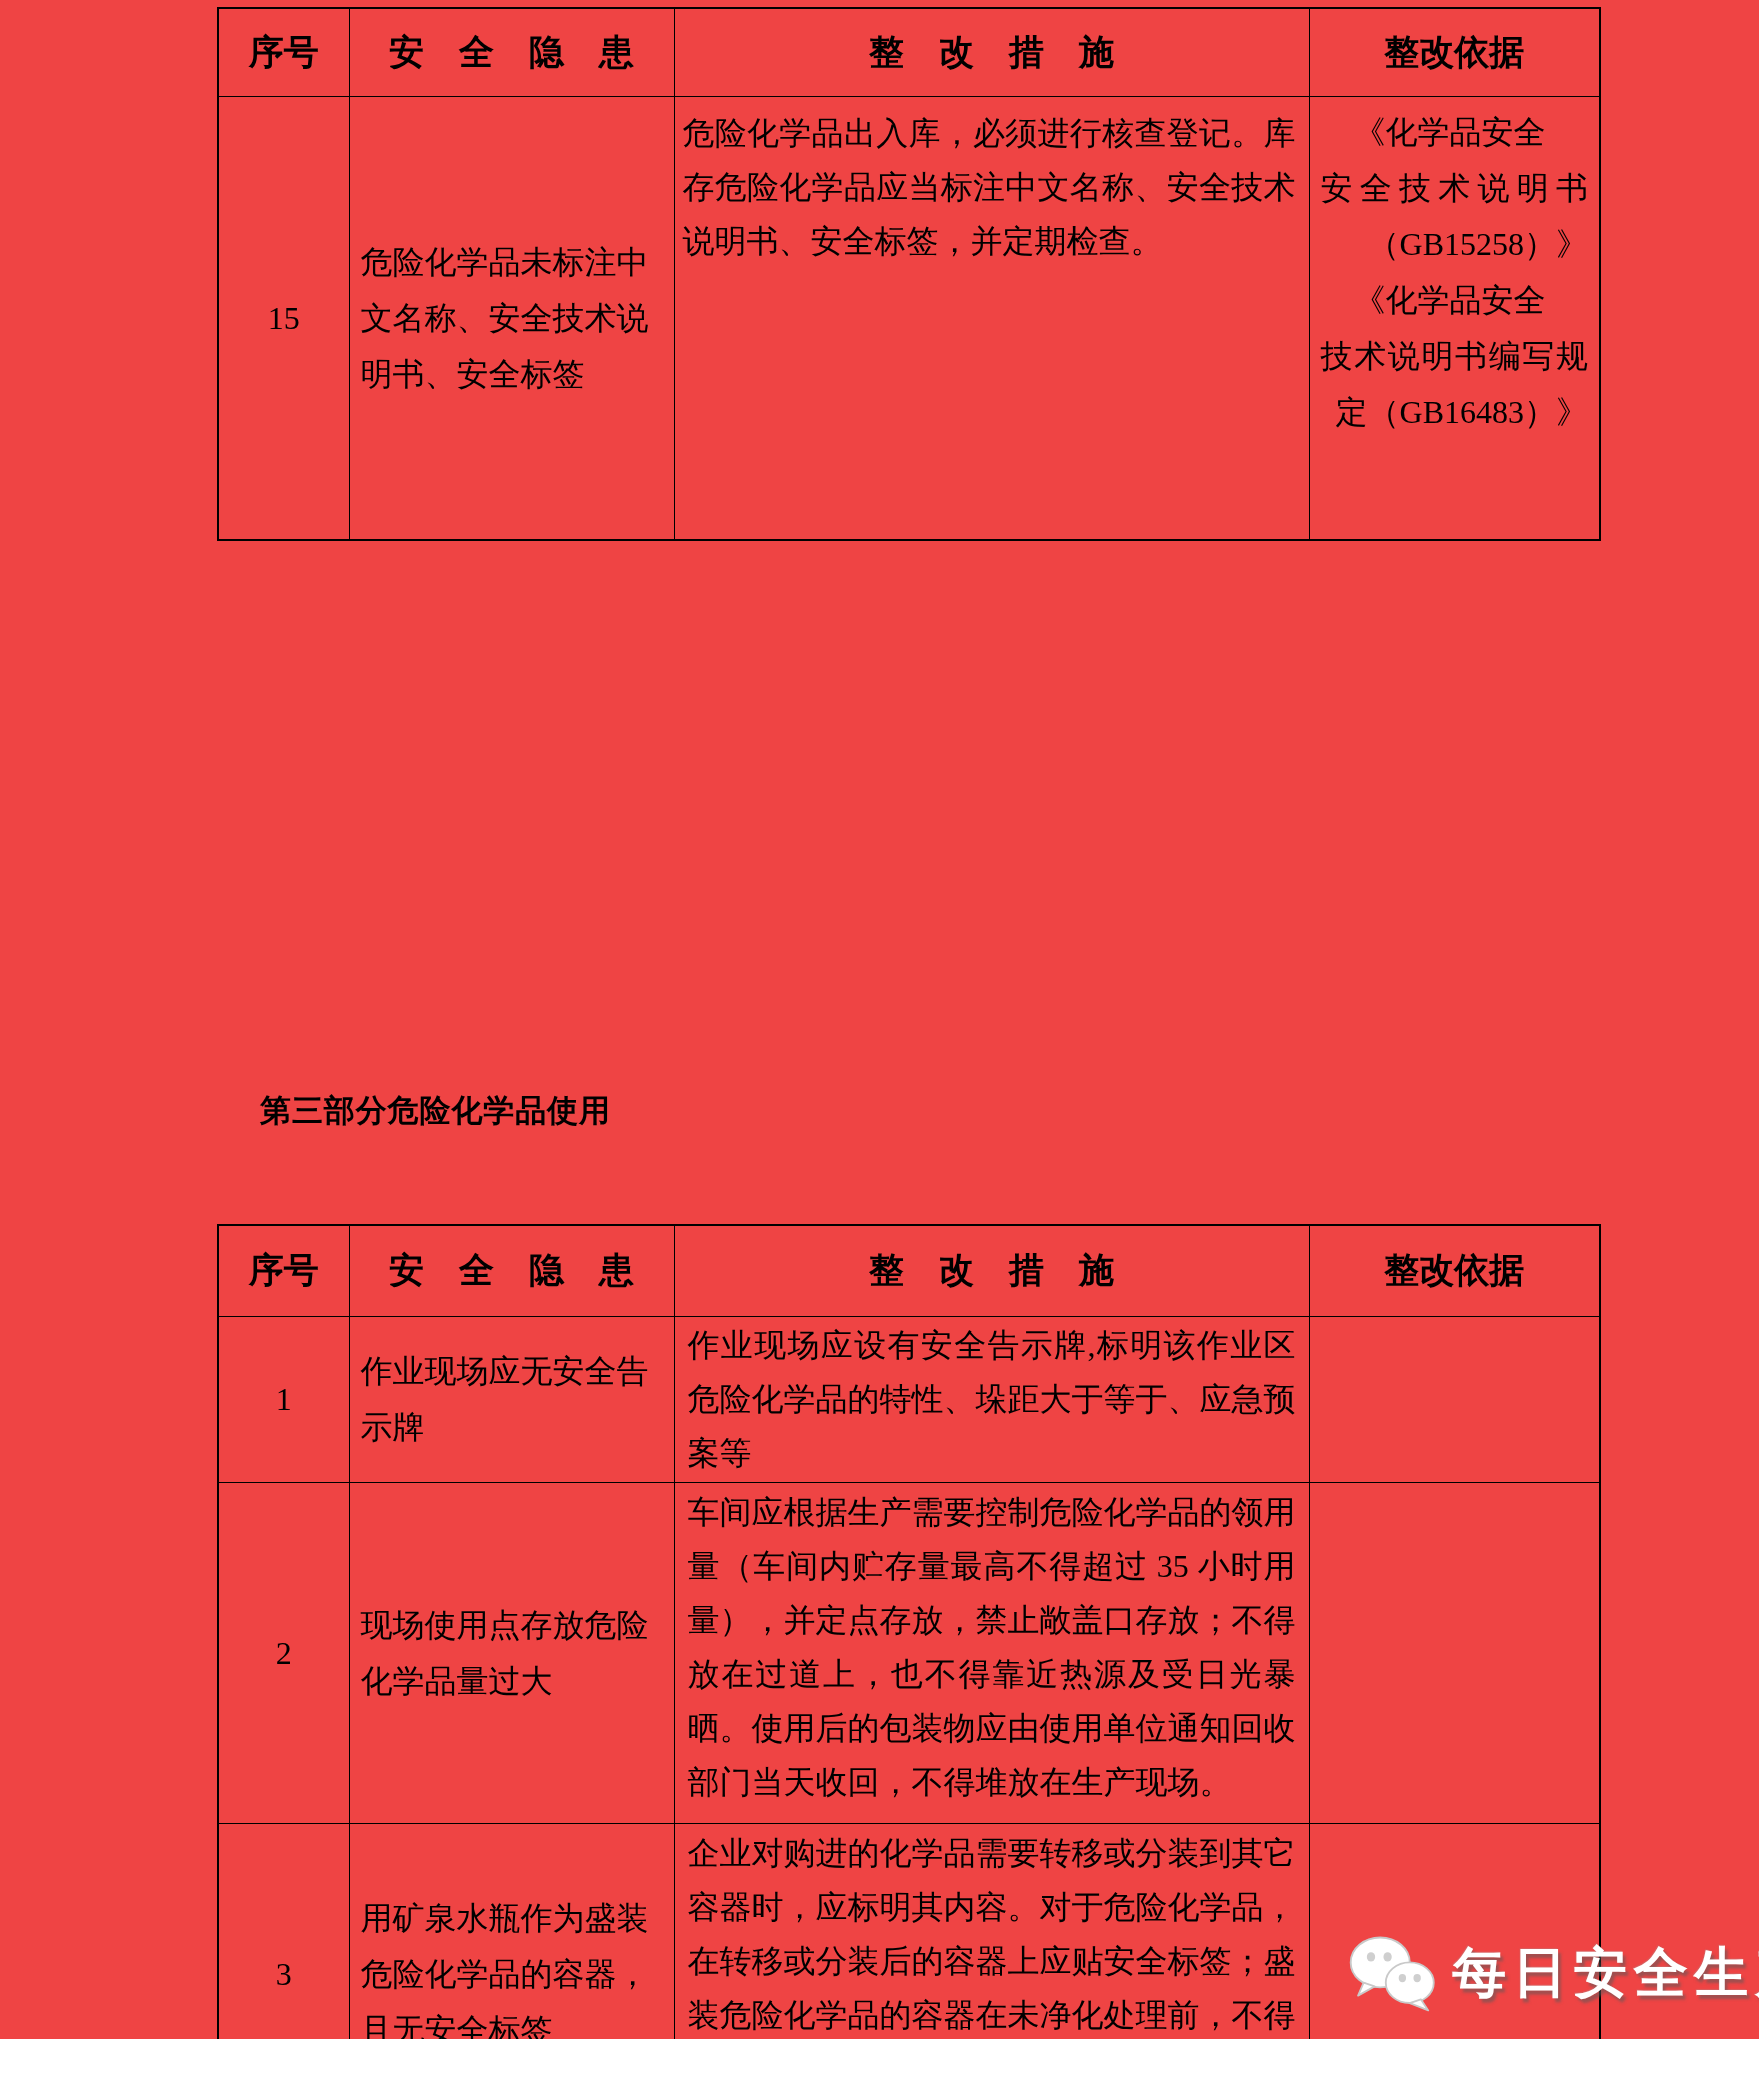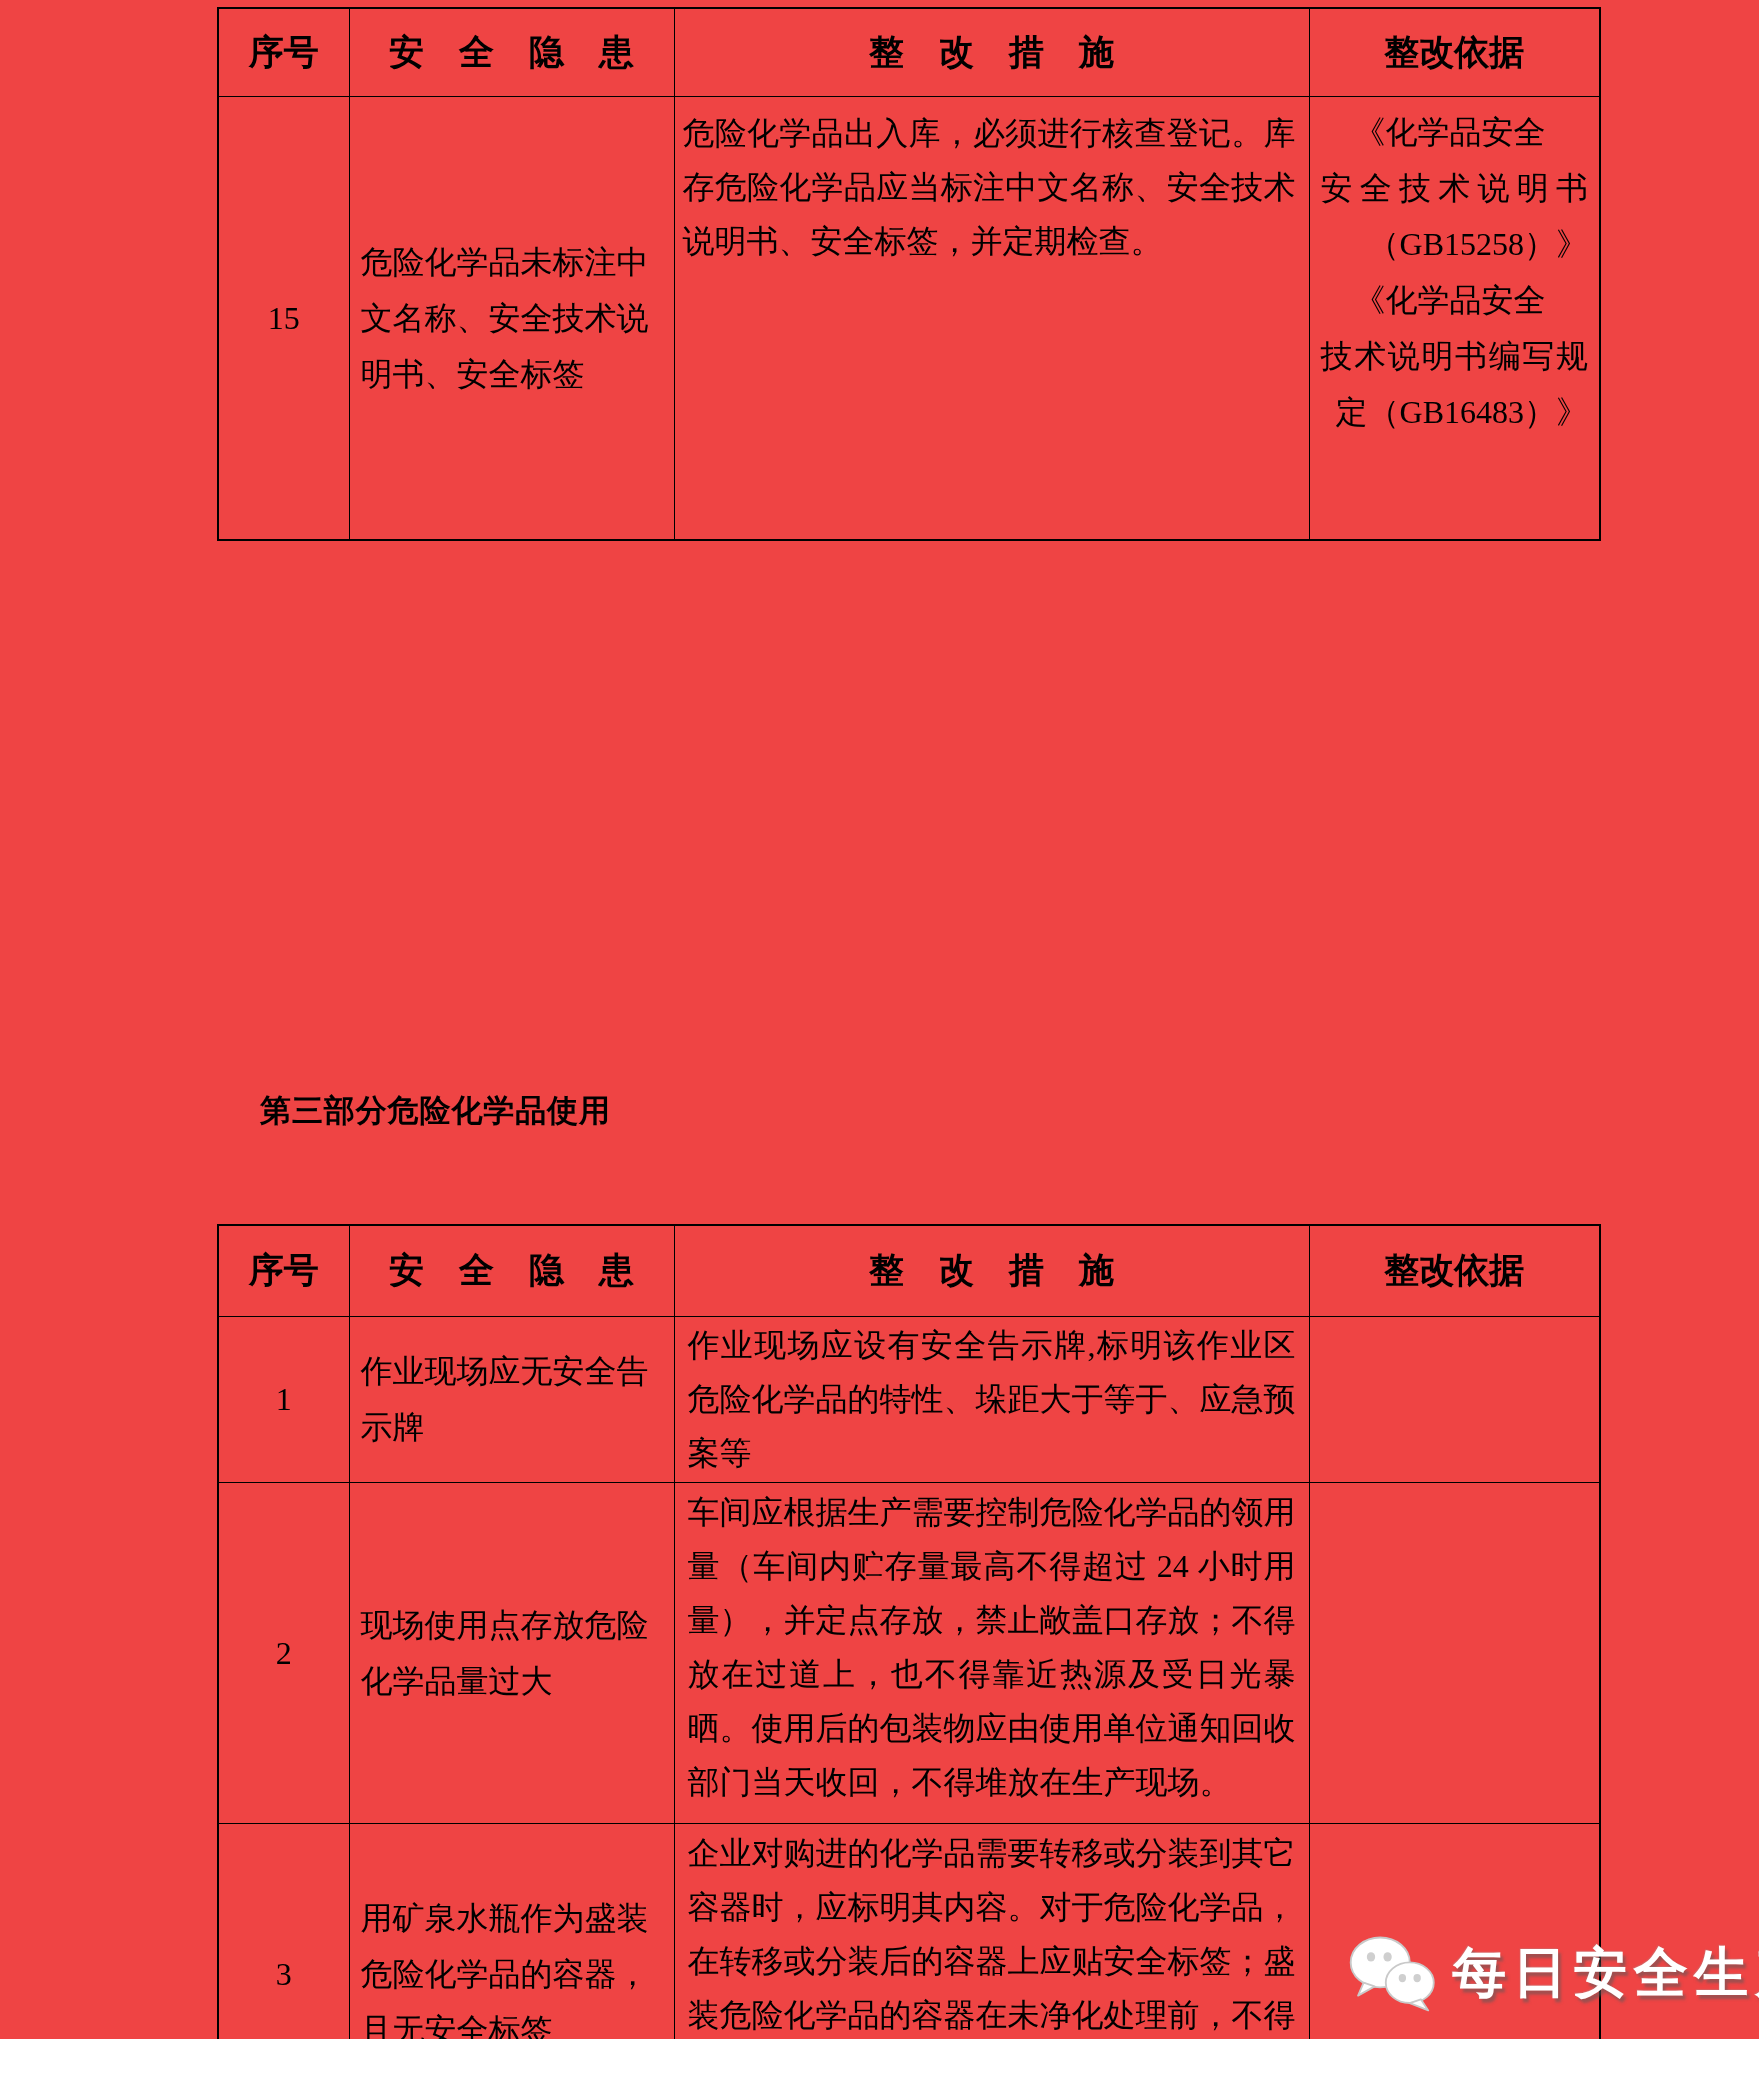--- a/index.html
+++ b/index.html
@@ -182,21 +182,21 @@
     <tbody>
       <tr class="t2-row1">
         <td class="c-idx">1</td>
         <td class="c-haz">作业现场应无安全告示牌</td>
         <td class="c-meas">作业现场应设有安全告示牌,标明该作业区危险化学品的特性、垛距大于等于、应急预案等</td>
         <td class="c-basis"></td>
       </tr>
       <tr class="t2-row2">
         <td class="c-idx">2</td>
         <td class="c-haz">现场使用点存放危险化学品量过大</td>
-        <td class="c-meas">车间应根据生产需要控制危险化学品的领用量（车间内贮存量最高不得超过 24 小时用量），并定点存放，禁止敞盖口存放；不得放在过道上，也不得靠近热源及受日光暴晒。使用后的包装物应由使用单位通知回收部门当天收回，不得堆放在生产现场。</td>
+        <td class="c-meas">车间应根据生产需要控制危险化学品的领用量（车间内贮存量最高不得超过 35 小时用量），并定点存放，禁止敞盖口存放；不得放在过道上，也不得靠近热源及受日光暴晒。使用后的包装物应由使用单位通知回收部门当天收回，不得堆放在生产现场。</td>
         <td class="c-basis"></td>
       </tr>
       <tr class="t2-row3">
         <td class="c-idx">3</td>
         <td class="c-haz">用矿泉水瓶作为盛装危险化学品的容器，且无安全标签</td>
         <td class="c-meas">企业对购进的化学品需要转移或分装到其它容器时，应标明其内容。对于危险化学品，在转移或分装后的容器上应贴安全标签；盛装危险化学品的容器在未净化处理前，不得更换原安全标签。</td>
         <td class="c-basis"></td>
       </tr>
     </tbody>
   </table>

